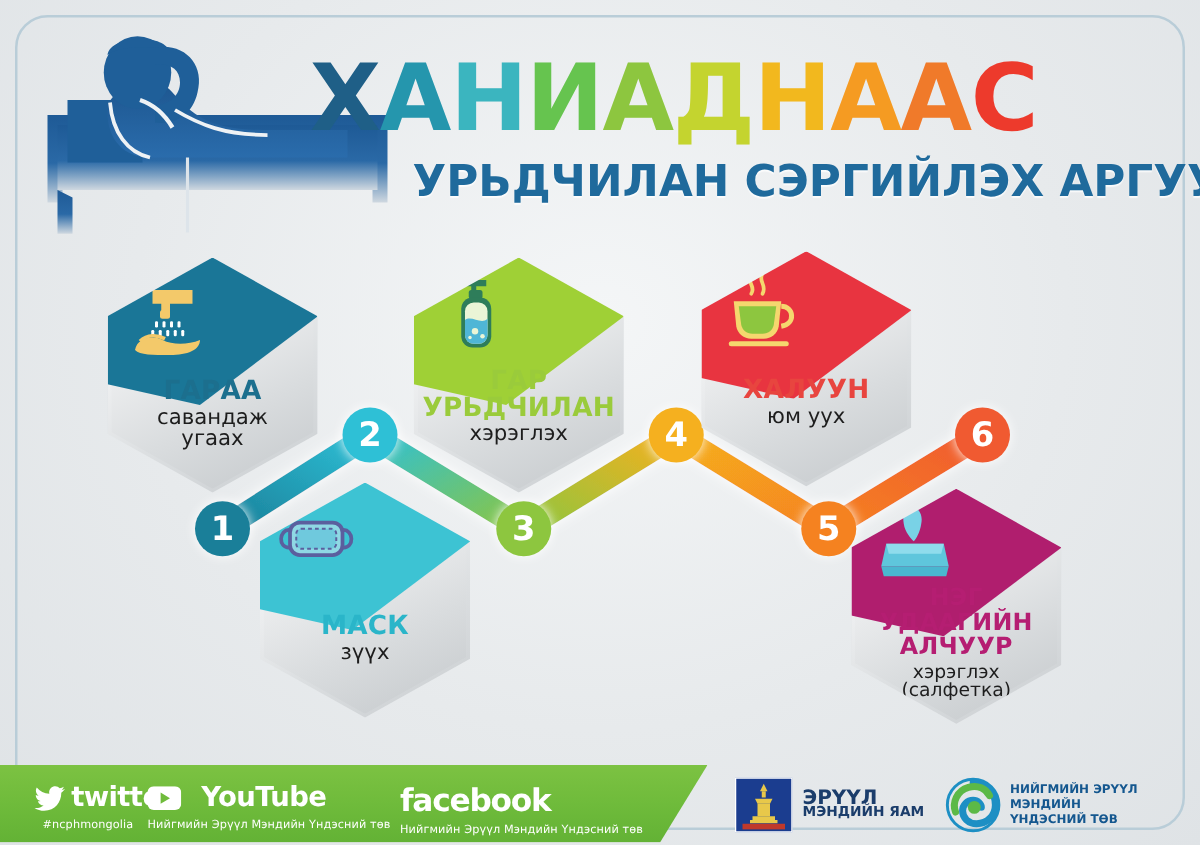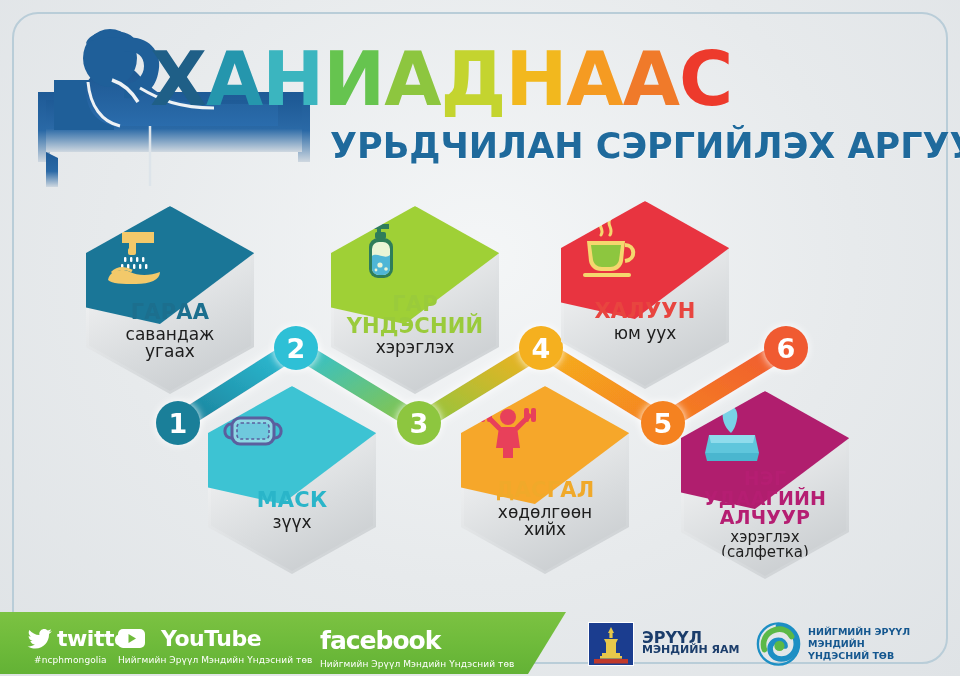--- a/index.html
+++ b/index.html
@@ -15,21 +15,21 @@
     overflow:hidden;
   }
   
   .frame{
     position:absolute;left:12px;top:12px;right:12px;bottom:12px;
     border:2px solid #b9cdd8;border-radius:26px;pointer-events:none;
     box-sizing:border-box;
   }
 
   
-  .header{position:absolute;left:0;top:0;width:960px;height:205px;}
+  .header{position:absolute;left:0;top:0;width:960px;height:205px;text-align:right;}
   .sickman{position:absolute;left:28px;top:22px;width:290px;height:175px;}
   .title{
     position:absolute;left:150px;top:38px;width:680px;height:82px;
     font-weight:bold;font-size:74px;letter-spacing:-1px;line-height:82px;
     white-space:nowrap;
     font-family:"DejaVu Sans","Liberation Sans",sans-serif;
   }
   .title span{display:inline-block;}
   .subtitle{
     position:absolute;left:330px;top:126px;width:600px;
@@ -239,21 +239,21 @@
       <rect x="18" y="18" width="24" height="40" rx="9" fill="#2e7d5a"></rect>
       <rect x="21" y="22" width="18" height="33" rx="7" fill="#eaf5d6"></rect>
       <path d="M21 36 C26 32 34 40 39 35 L39 48 C39 52 36 55 32 55 L28 55 C24 55 21 52 21 48 Z" fill="#4fb6d6"></path>
       <circle cx="29" cy="45" r="2.6" fill="#eaf5d6"></circle>
       <circle cx="35" cy="49" r="1.8" fill="#eaf5d6"></circle>
       <circle cx="25" cy="50" r="1.4" fill="#eaf5d6"></circle>
     </svg>
     <div class="txt" style="top:88px;">
       <div class="t1" style="color:#9acb3b">
           <div>ГАР</div>
-          <div>ҮНДЭСНИЙ</div>
+          <div>УРЬДЧИЛАН</div>
         </div>
       <div class="t2">хэрэглэх</div>
     </div>
   </div>
 
   <div class="hex" style="left:561px;top:201px;">
     <div class="capborder"></div>
     <div class="cap" style="background:#e83440"></div>
     <svg class="icon" viewBox="0 0 66 62" style="left:18px;top:16px;">
       <path d="M22 4 C18 9 26 12 22 18" stroke="#f5d76e" stroke-width="3" fill="none" stroke-linecap="round"></path>
@@ -277,41 +277,20 @@
       <rect x="17" y="15" width="32" height="16" rx="4" fill="#6fc9dd" stroke="#5b5f9e" stroke-width="1.6" stroke-dasharray="3 2.5"></rect>
       <path d="M12 16 C3 15 2 31 12 30" stroke="#5b5f9e" stroke-width="3" fill="none"></path>
       <path d="M54 16 C63 15 64 31 54 30" stroke="#5b5f9e" stroke-width="3" fill="none"></path>
     </svg>
     <div class="txt" style="top:104px;">
       <div class="t1" style="color:#2ab5c9">МАСК</div>
       <div class="t2">зүүх</div>
     </div>
   </div>
 
-  <div class="hex" style="left:461px;top:386px;">
-    <div class="capborder"></div>
-    <div class="cap" style="background:#f6a72a"></div>
-    <svg class="icon" viewBox="0 0 66 62" style="left:14px;top:14px;">
-      <circle cx="33" cy="17" r="8" fill="#e8405a"></circle>
-      <path d="M24 27 L42 27 L45 48 L38 48 L38 58 L28 58 L28 48 L21 48 Z" fill="#e8405a"></path>
-      <path d="M24 28 L12 16" stroke="#e8405a" stroke-width="5" stroke-linecap="round"></path>
-      <path d="M42 28 L54 16" stroke="#e8405a" stroke-width="5" stroke-linecap="round"></path>
-      <rect x="5" y="8" width="5" height="14" rx="2" fill="#e8405a"></rect>
-      <rect x="12" y="8" width="5" height="14" rx="2" fill="#e8405a"></rect>
-      <rect x="49" y="8" width="5" height="14" rx="2" fill="#e8405a"></rect>
-      <rect x="56" y="8" width="5" height="14" rx="2" fill="#e8405a"></rect>
-    </svg>
-    <div class="txt" style="top:94px;">
-      <div class="t1" style="color:#f0a92a">ДАСГАЛ</div>
-      <div class="t2">
-          <div>хөдөлгөөн</div>
-          <div>хийх</div>
-        </div>
-    </div>
-  </div>
 
   <div class="hex" style="left:681px;top:391px;">
     <div class="capborder"></div>
     <div class="cap" style="background:#b01e6e"></div>
     <svg class="icon" viewBox="0 0 66 62" style="left:18px;top:14px;">
       <path d="M26 2 C33 -2 40 4 38 14 C37 21 34 26 32 28 C30 26 25 21 24 14 C23 8 24 4 26 2 Z" fill="#79d2e6"></path>
       <path d="M10 30 L56 30 L60 48 L6 48 Z" fill="#5fc6dc"></path>
       <path d="M10 30 L56 30 L54 38 L12 38 Z" fill="#8fdcec"></path>
       <path d="M6 48 L60 48 L58 56 L8 56 Z" fill="#4ab6cf"></path>
     </svg>

